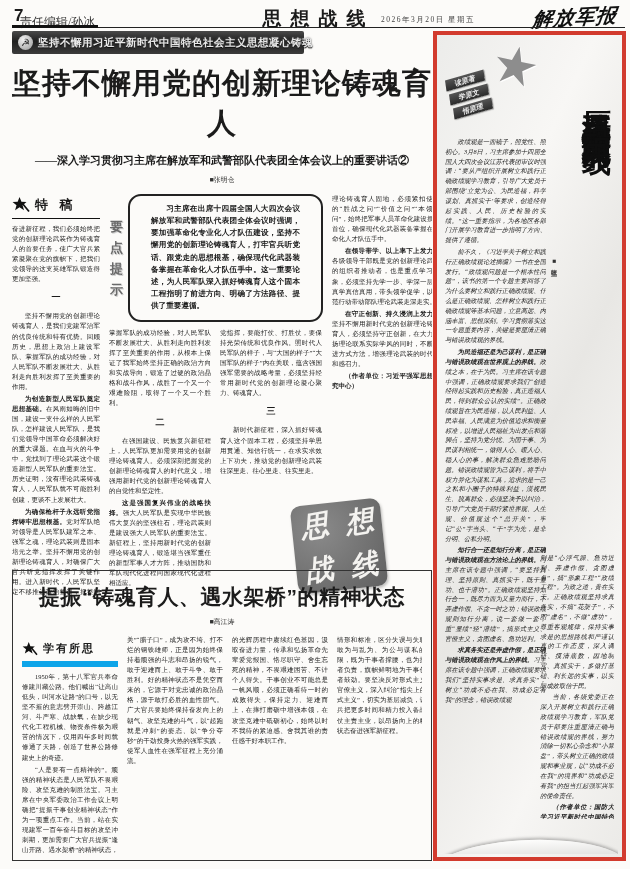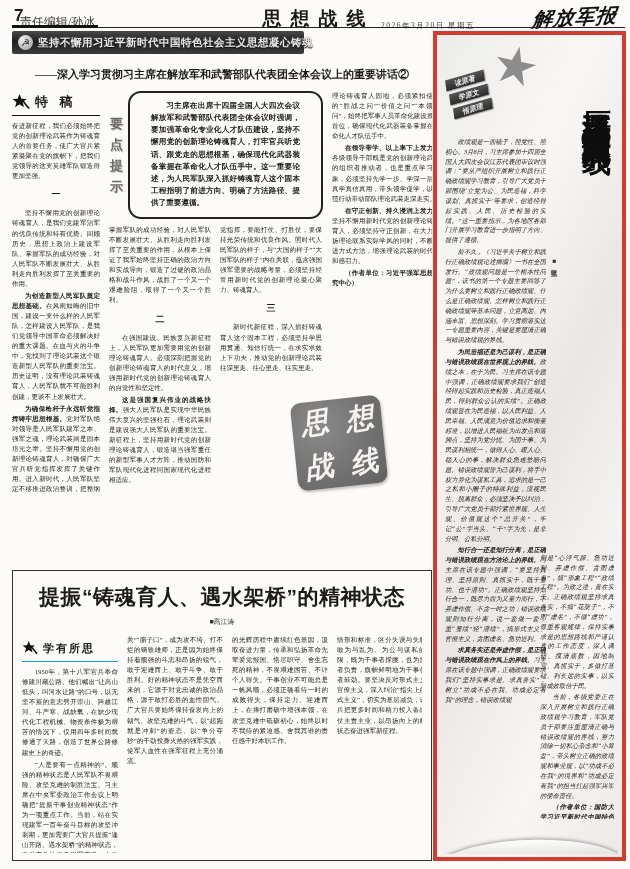--- a/index.html
+++ b/index.html
@@ -6,21 +6,21 @@
   .page{position:relative;width:630px;height:869px;background:#fcfbf9;margin:0 auto;
         font-family:"Liberation Serif","DejaVu Serif",serif;color:#1b1b1b;overflow:hidden;}
   
   .hdr{position:absolute;left:12px;top:6px;width:613px;height:21px;}
   .hdr-rule{position:absolute;left:12px;top:27px;width:613px;border-top:1px solid #222;}
   .hdr-rule-thick{position:absolute;left:12px;top:25px;width:86px;border-top:3px solid #111;}
   .pageno{position:absolute;left:2px;top:0;font:bold 17px "Liberation Sans",sans-serif;}
   .editor{position:absolute;left:8px;top:8px;font-size:12px;color:#333;}
   .section-title{position:absolute;left:0;right:0;top:0;text-align:center;
       font:bold 19px "Liberation Sans",sans-serif;letter-spacing:9px;}
-  .date{position:absolute;right:150px;top:15px;font-size:7.5px;letter-spacing:1.5px;color:#444;}
+  .date{position:absolute;right:150px;top:9px;font-size:7.5px;letter-spacing:1.5px;color:#444;}
   .masthead{position:absolute;right:8px;top:-2px;font:bold italic 20px "DejaVu Serif",serif;
       transform:skewX(-10deg) rotate(-3deg);letter-spacing:1px;color:#111;}
   
   .banner{position:absolute;left:12px;top:31px;width:292px;height:23px;
       background:linear-gradient(180deg,#4a4a4a,#1f1f1f 45%,#3c3c3c);
       border-radius:2px;display:flex;align-items:center;gap:5px;padding:0 6px;box-sizing:border-box;}
   .emblem{width:15px;height:15px;border-radius:50%;background:radial-gradient(circle at 35% 30%,#efefef,#9a9a9a);
       color:#222;font-size:10px;line-height:15px;text-align:center;flex:0 0 auto;}
   .banner-text{font:bold 10.5px "Liberation Sans",sans-serif;color:#e9e9e9;white-space:nowrap;
       text-shadow:0 1px 1px #000,0 0 2px #777;letter-spacing:0.5px;}
@@ -55,21 +55,21 @@
       box-shadow:1px 2px 3px rgba(0,0,0,.25);}
   .seal span{font:bold italic 28px "DejaVu Serif",serif;color:#f4f3f0;transform:rotate(-4deg);}
   .endnote{font-weight:bold;}
   
   .bot-art{position:absolute;left:12px;top:570px;width:420px;height:291px;border:1px solid #333;
       box-sizing:border-box;padding:8px 9px;}
   .b-title{text-align:center;font:900 21px "Liberation Sans",sans-serif;letter-spacing:0.5px;margin-top:4px;}
   .b-byline{text-align:center;font-size:7px;color:#333;margin-top:6px;}
   .b-cols{display:flex;gap:9px;margin-top:8px;height:218px;overflow:hidden;}
   .b-cols .col{width:96px;flex:0 0 auto;}
-  .study{display:flex;align-items:flex-start;gap:5px;border-bottom:1px solid #0ea5e9;padding:6px 0 5px 0;margin-bottom:5px;}
+  .study{display:flex;align-items:flex-end;gap:5px;border-bottom:6px solid #0ea5e9;padding:6px 0 5px 0;margin-bottom:5px;}
   .study-label{font:bold 11px "Liberation Sans",sans-serif;letter-spacing:2px;}
   
   .red-box{position:absolute;left:433px;top:31px;width:193px;height:830px;box-sizing:border-box;
       border:4px solid #d23b2e;
       background:linear-gradient(115deg,#ececea 0%,#f8f7f5 28%,#e8e7e4 52%,#f7f6f4 78%,#ebeae7 100%);}
   .rb-inner{position:absolute;inset:0;overflow:hidden;}
   .rb-graphic{position:absolute;left:2px;top:2px;width:102px;height:96px;}
   .rb-star{position:absolute;right:2px;top:4px;font-size:52px;color:#8d8d8d;transform:rotate(12deg);
       text-shadow:1px 1px 0 #fff;line-height:1;}
   .rb-badge{position:absolute;width:40px;height:11px;background:linear-gradient(180deg,#555,#2b2b2b);
@@ -112,21 +112,23 @@
   </div>
   <div class="hdr-rule"></div>
   <div class="hdr-rule-thick"></div>
 
   <div class="banner">
     <span class="emblem">☭</span>
     <span class="banner-text">坚持不懈用习近平新时代中国特色社会主义思想凝心铸魂</span>
   </div>
 
   <div class="main-art">
+    <div class="m-title">坚持不懈用党的创新理论铸魂育人</div>
     <div class="m-sub">——深入学习贯彻习主席在解放军和武警部队代表团全体会议上的重要讲话②</div>
+    <div class="m-byline">■张明仓</div>
 
     <div class="m-body">
 
       <div class="col col1">
         <div class="special">
           <svg class="icon-star" width="18" height="16" viewBox="0 0 24 22">
             <polygon points="10,0 12.6,6.6 19.6,6.9 14.2,11.3 16.1,18.1 10,14.2 3.9,18.1 5.8,11.3 0.4,6.9 7.4,6.6" fill="#111"></polygon>
             <path d="M14 9 L23 20" stroke="#111" stroke-width="2.4" fill="none"></path>
           </svg>
           <span class="special-label">特  稿</span>

